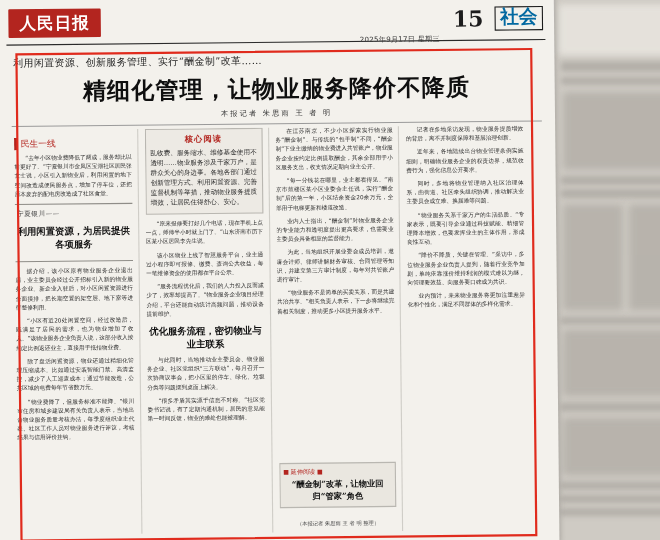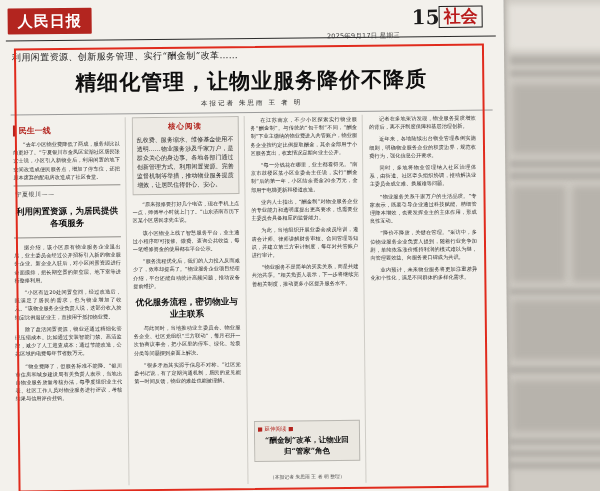--- a/index.html
+++ b/index.html
@@ -76,26 +76,26 @@
     position: absolute;
     right: 56px;
     top: 3px;
     font-family: "DejaVu Serif", serif;
     font-size: 20px;
     font-weight: bold;
     color: #1c1c1c;
   }
   .mast-section {
     position: absolute;
-    right: 13px;
+    right: 2px;
     top: 4px;
     font-family: "DejaVu Serif", serif;
     font-size: 17px;
     font-weight: bold;
-    color: #b91c1c;
+    color: #0369a1;
     border: 1.5px solid #1c1c1c;
     padding: 1px 4px 2px 4px;
     line-height: 17px;
   }
 
   
   .red-frame {
     position: absolute;
     left: 8px;
     top: 42px;
@@ -157,21 +157,21 @@
     box-sizing: border-box;
     overflow: hidden;
   }
   .col:last-child { border-right: none; }
 
   
   .tag {
     display: inline-block;
     font-family: "DejaVu Serif", serif;
     font-size: 8px;
-    font-weight: bold;
+    font-weight: normal;
     color: #b3251f;
     border-left: 3px solid #b3251f;
     padding-left: 3px;
     margin-bottom: 4px;
   }
   .subhead {
     font-family: "DejaVu Serif", serif;
     font-size: 8.5px;
     font-weight: bold;
     color: #111;

